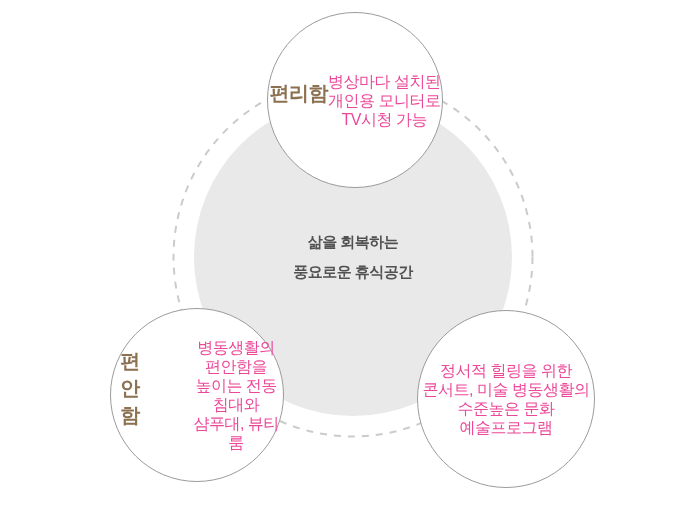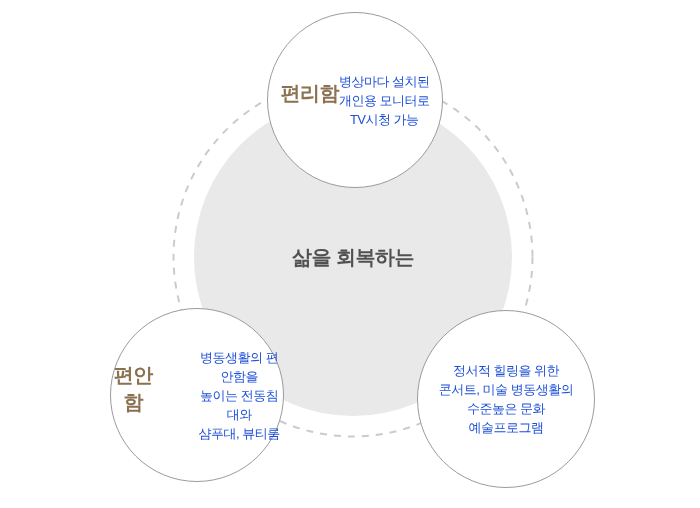--- a/index.html
+++ b/index.html
@@ -33,21 +33,21 @@
     height: 318px;
     border-radius: 50%;
     background: #e9e9e9;
     z-index: 2;
     display: flex;
     align-items: center;
     justify-content: center;
   }
   .center-text {
     text-align: center;
-    font-size: 20px;
+    font-size: 15px;
     line-height: 30px;
     font-weight: bold;
     color: #515151;
     letter-spacing: -0.5px;
   }
   
   .feature-circle {
     position: absolute;
     border-radius: 50%;
     background: #ffffff;
@@ -64,39 +64,40 @@
   .feature-circle.left   { left: 110px; top: 308px; width: 174px; height: 174px; gap: 40px; }
   .feature-circle.right  { left: 417px; top: 310px; width: 178px; height: 178px; }
   .feature-title {
     font-size: 20px;
     font-weight: bold;
     color: #8c7150;
     letter-spacing: -0.5px;
     margin-bottom: 13px;
   }
   .feature-body {
-    font-size: 13px;
+    font-size: 16px;
     line-height: 19px;
-    color: #1d4ed8;
+    color: #ec4899;
     letter-spacing: -0.5px;
   }
   .feature-body span { display: block; }
 </style>
 </head>
 <body>
 
 <div class="stage">
 
   <svg class="dashed-ring" viewBox="0 0 362 362" aria-hidden="true">
     <circle cx="181" cy="181" r="179.5" fill="none" stroke="#cbcbcb" stroke-width="2" stroke-dasharray="7 7"></circle>
   </svg>
 
   <div class="center-circle">
     <div class="center-text">
       <span>삶을 회복하는</span><br>
+      <span>풍요로운 휴식공간</span>
     </div>
   </div>
 
   <div class="feature-circle top">
     <div class="feature-title">편리함</div>
     <div class="feature-body">
       <span>병상마다 설치된</span>
       <span>개인용 모니터로</span>
       <span>TV시청 가능</span>
     </div>

